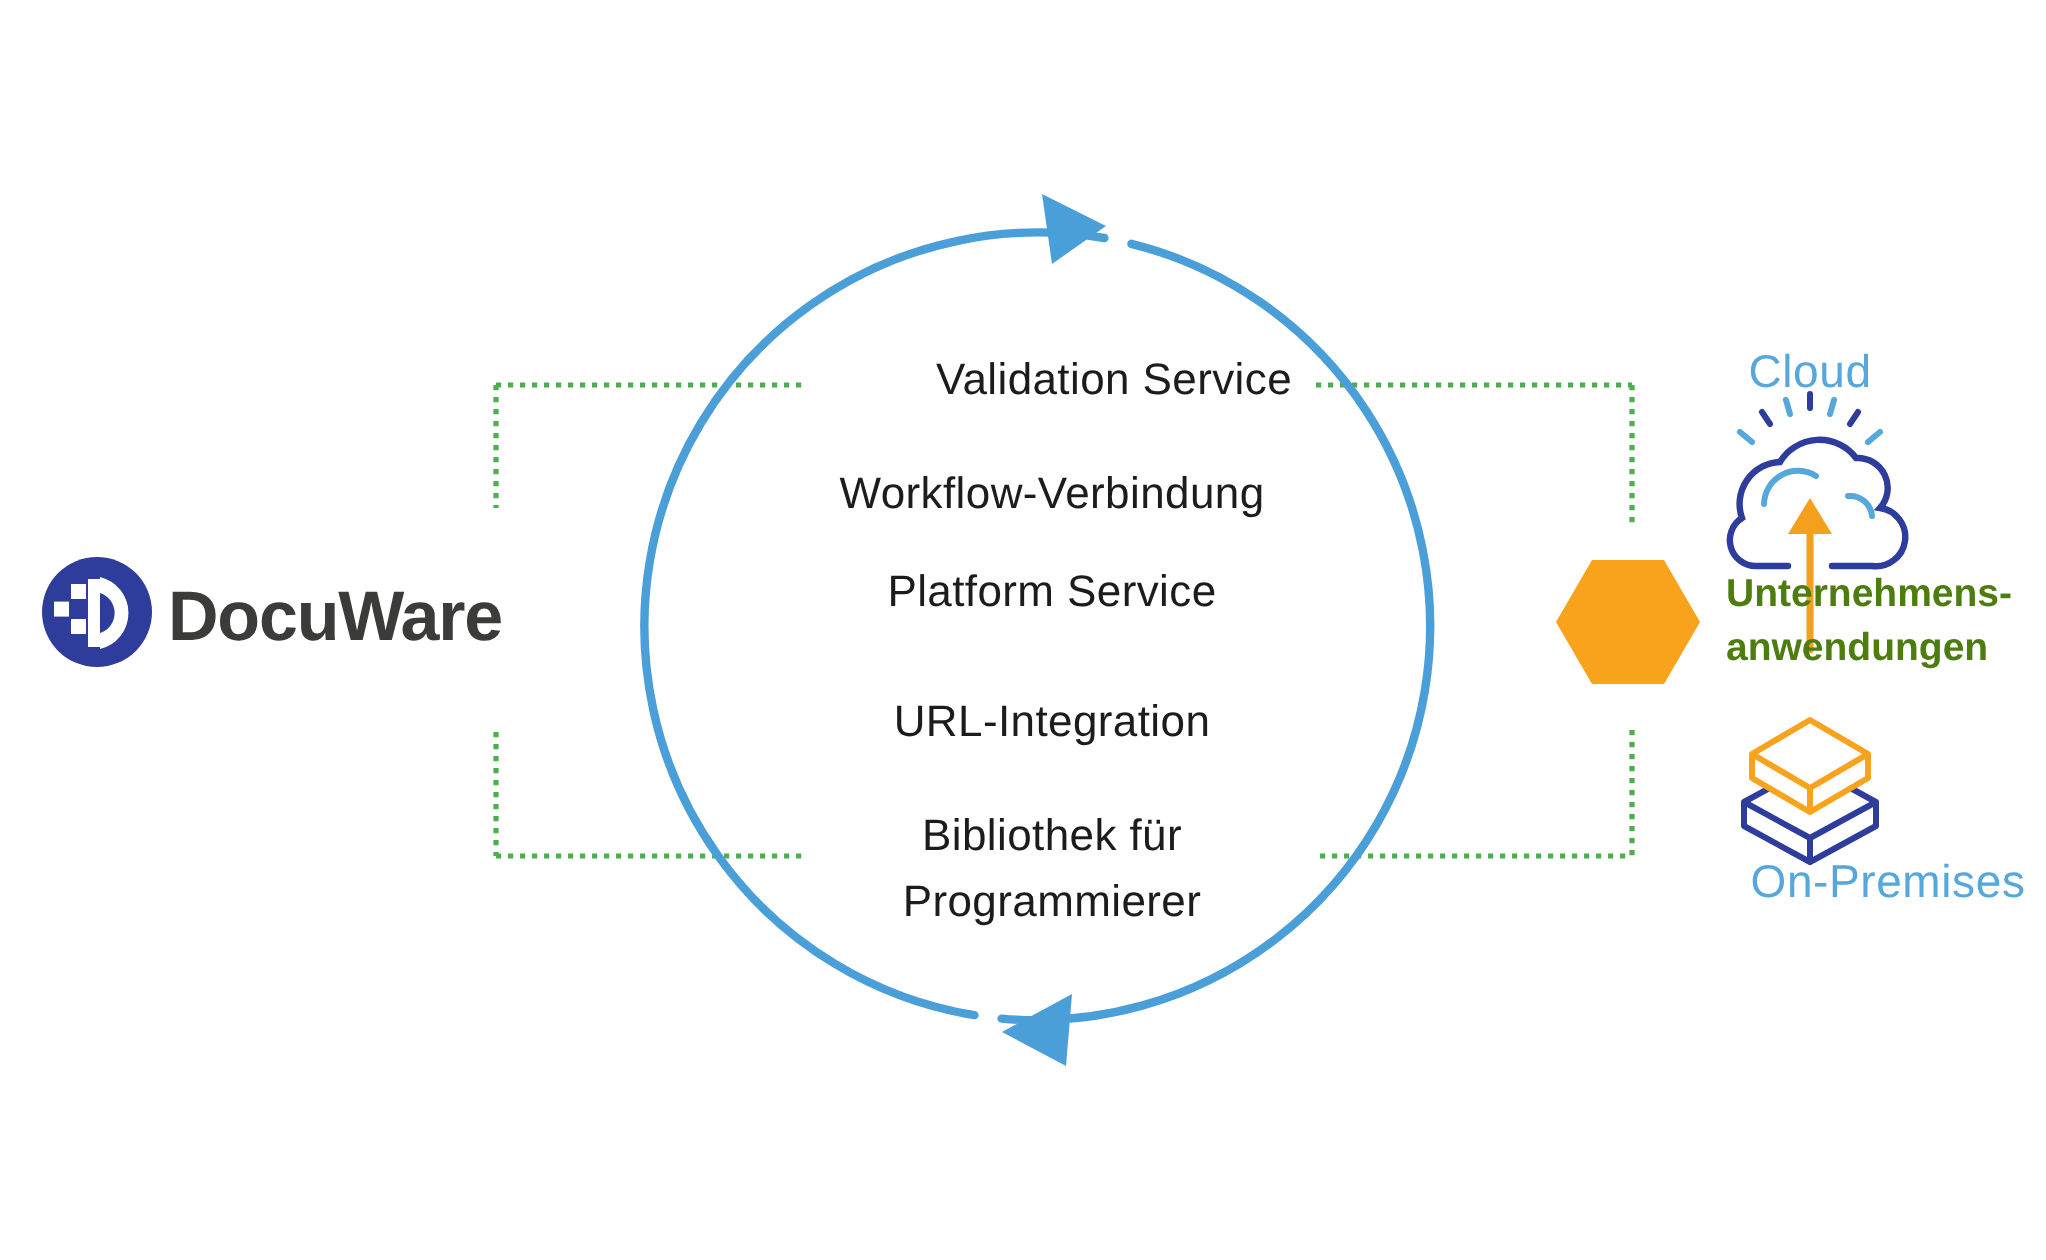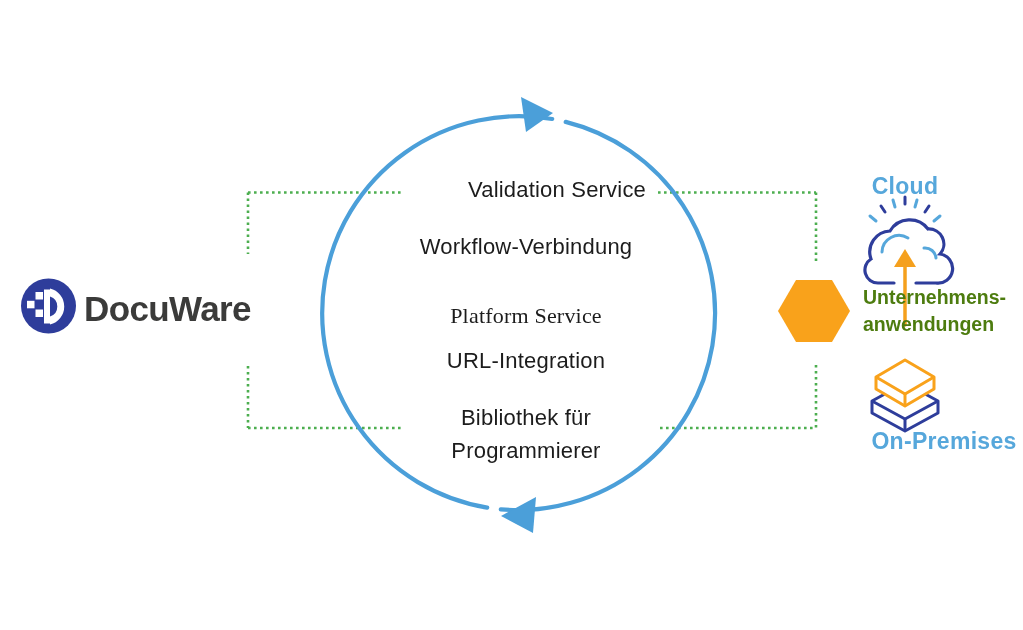--- a/index.html
+++ b/index.html
@@ -14,21 +14,21 @@
   .txt{position:absolute;white-space:nowrap;}
   .center{transform:translate(-50%,-50%);text-align:center;}
   .svc{
     font-size:22px;color:#1c1c1c;letter-spacing:.2px;font-weight:400;
   }
   .svc.wrap{white-space:normal;width:230px;line-height:33px;}
   .brand{
     font-size:35px;font-weight:700;color:#3b3b3a;letter-spacing:-.6px;
   }
   .bluecap{
-    font-size:23px;color:#56a7db;font-weight:700;letter-spacing:.3px;
+    font-size:23px;color:#56a7db;font-weight:400;letter-spacing:.3px;
   }
   .enterprise{
     font-size:19.5px;font-weight:700;color:#4d7c0f;line-height:27px;
     white-space:nowrap;
   }
 </style>
 </head>
 <body>
 
 <div class="canvas">
@@ -95,21 +95,21 @@
         <path d="M 876 377 L 905 394 L 934 377" fill="none"></path>
         <line x1="905" y1="394" x2="905" y2="406"></line>
       </g>
     </g>
   </svg>
 
   <div class="txt brand" style="left:84px;top:289px;text-align:center;">DocuWare</div>
 
   <div class="txt svc center" style="left:526px;top:190px;margin-left:31px;">Validation Service</div>
   <div class="txt svc center" style="left:526px;top:247px;">Workflow-Verbindung</div>
-  <div class="txt svc center" style="left:526px;top:316px;font-family:Liberation Serif, serif;">Platform Service</div>
+  <div class="txt svc center" style="left:526px;top:296px;">Platform Service</div>
   <div class="txt svc center" style="left:526px;top:361px;">URL-Integration</div>
   <div class="txt svc center wrap" style="left:526px;top:434px;">Bibliothek für Programmierer</div>
 
   <div class="txt bluecap center" style="left:905px;top:186px;">Cloud</div>
 
   <div class="txt enterprise" style="left:863px;top:284px;">
     <div>Unternehmens-</div>
     <div>anwendungen</div>
   </div>
 

